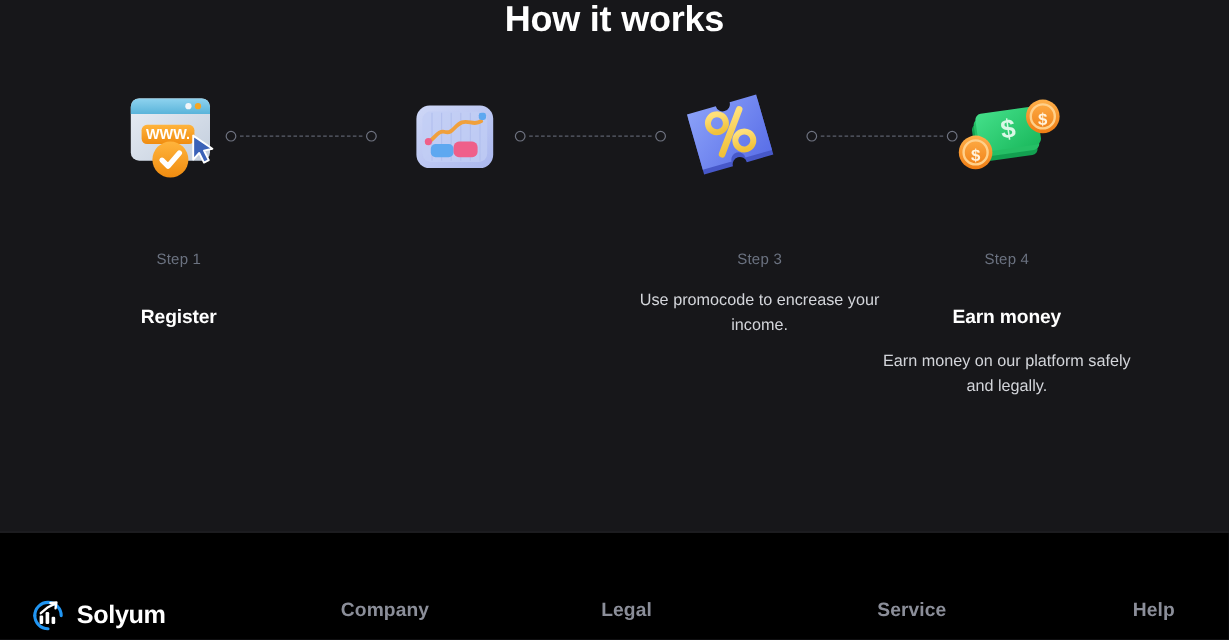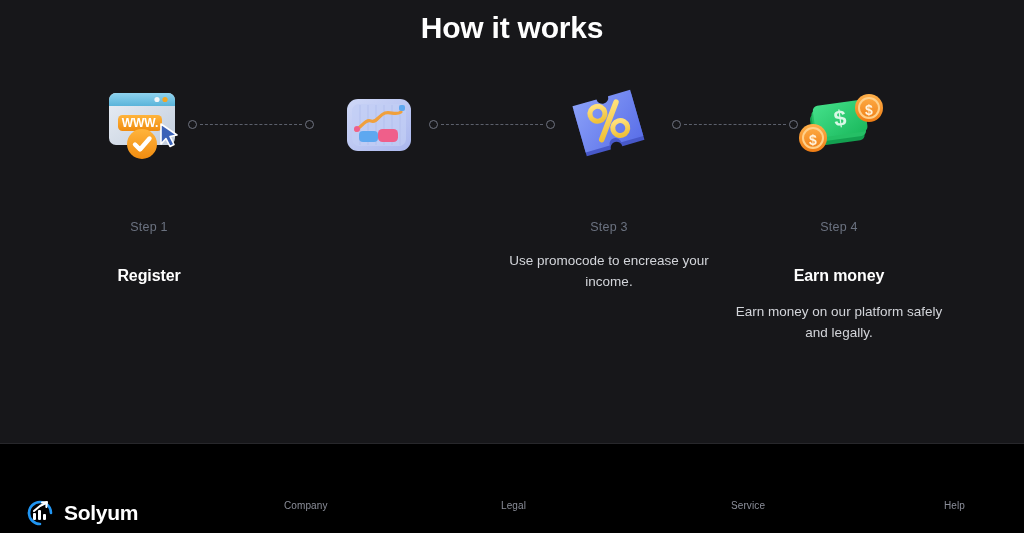--- a/index.html
+++ b/index.html
@@ -17,21 +17,20 @@
     position: relative;
   }
 
   
   .page-title {
     text-align: center;
     font-size: 30px;
     font-weight: bold;
     letter-spacing: -0.2px;
     color: #ffffff;
-    padding-top: 11px;
   }
 
   
   .steps-wrap {
     position: relative;
     margin-top: 30px;
     height: 115px;
   }
 
   .icon-row {
@@ -87,21 +86,21 @@
     width: 1024px;
     height: 140px;
   }
   .step-col {
     position: absolute;
     top: 0;
     text-align: center;
   }
   .step-col.t1 { left: 34px; width: 230px; }
   .step-col.t2 { left: 264px; width: 230px; }
-  .step-col.t3 { left: 494px; width: 230px; }
+  .step-col.t3 { left: 518px; width: 230px; }
   .step-col.t4 { left: 724px; width: 230px; }
 
   .step-label {
     font-size: 12.5px;
     color: #6b7280;
     letter-spacing: 0.2px;
   }
   .step-title {
     margin-top: 33px;
     font-size: 16px;
@@ -154,23 +153,24 @@
   .footer-col {
     position: absolute;
     top: 56px;
   }
   .footer-col.f1 { left: 284px; }
   .footer-col.f2 { left: 501px; }
   .footer-col.f3 { left: 731px; }
   .footer-col.f4 { left: 944px; }
 
   .footer-col-title {
-    font-size: 10px;
+    font-size: 16px;
     color: #8b8e99;
     letter-spacing: 0.1px;
+    font-weight: bold;
   }
 </style>
 </head>
 <body>
 
 <div class="page-title">How it works</div>
 
 <div class="steps-wrap">
   <div class="icon-row">
 

